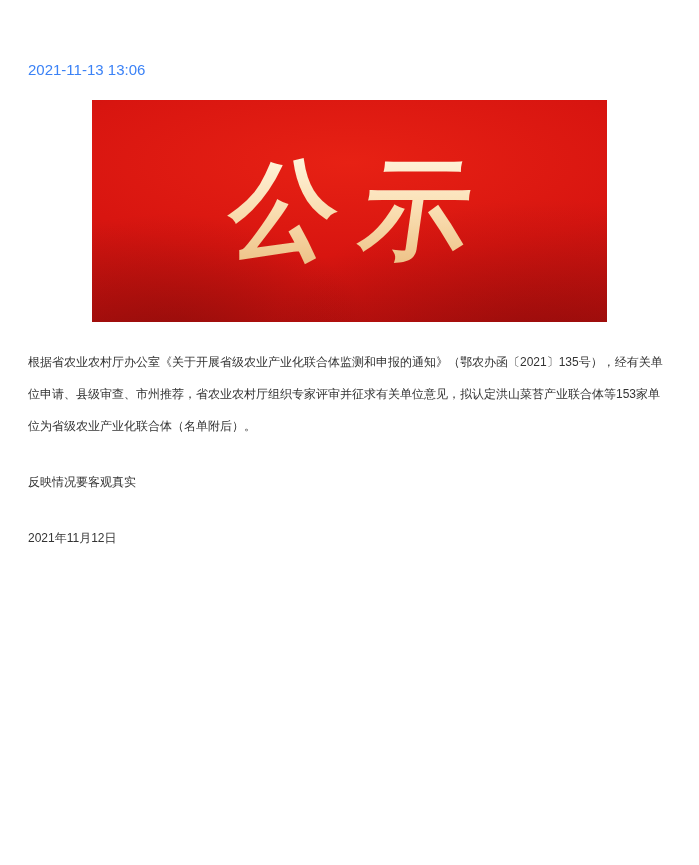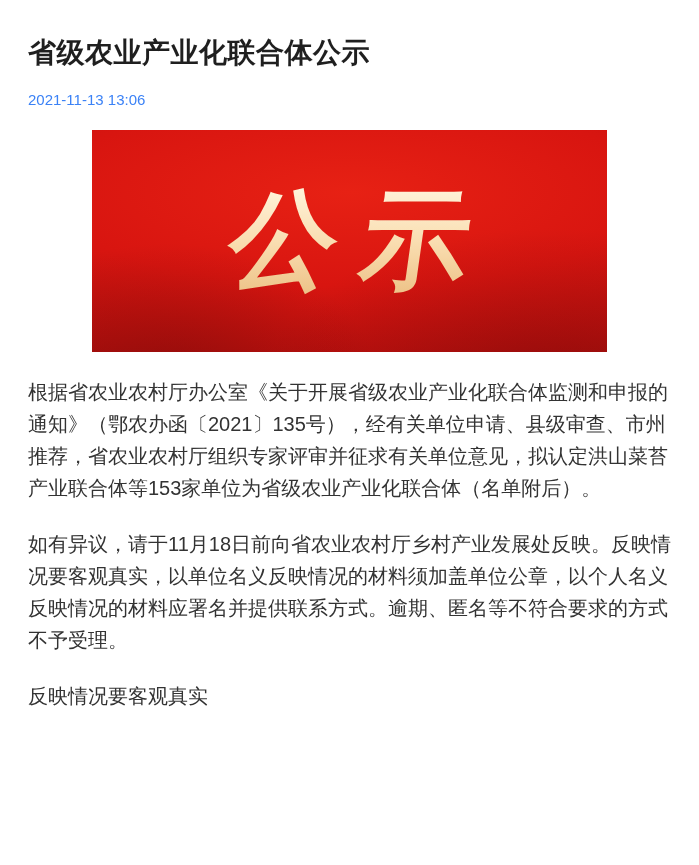--- a/index.html
+++ b/index.html
@@ -53,41 +53,40 @@
     padding-left: 24px;
     transform: skewX(-8deg);
     color: #f7d9a8;
     background: linear-gradient(180deg, #fff3da 0%, #f9ddb0 52%, #edc287 100%);
     -webkit-background-clip: text;
     background-clip: text;
     -webkit-text-fill-color: transparent;
   }
   .body-p {
     margin: 24px 0 0 0;
-    font-size: 20px;
+    font-size: 12px;
     line-height: 32px;
     color: #333333;
     word-break: break-all;
   }
 </style>
 </head>
 <body>
 
 <div class="article">
 
-  <h1 class="title">省级农业产业化联合体公示</h1>
 
   <div class="pub-time">2021-11-13 13:06</div>
 
   <div class="banner">
     <span class="banner-text">公示</span>
   </div>
 
   <p class="body-p">根据省农业农村厅办公室《关于开展省级农业产业化联合体监测和申报的通知》（鄂农办函〔2021〕135号），经有关单位申请、县级审查、市州推荐，省农业农村厅组织专家评审并征求有关单位意见，拟认定洪山菜苔产业联合体等153家单位为省级农业产业化联合体（名单附后）。</p>
 
-  <p class="body-p">如有异议，请于11月18日前向省农业农村厅乡村产业发展处反映。反映情况要客观真实，以单位名义反映情况的材料须加盖单位公章，以个人名义反映情况的材料应署名并提供联系方式。逾期、匿名等不符合要求的方式不予受理。</p>
 
 
 
   <p class="body-p">反映情况要客观真实</p>
 
+  <p class="body-p">2021年11月12日</p>
 
 </div>
 
 </body></html>

